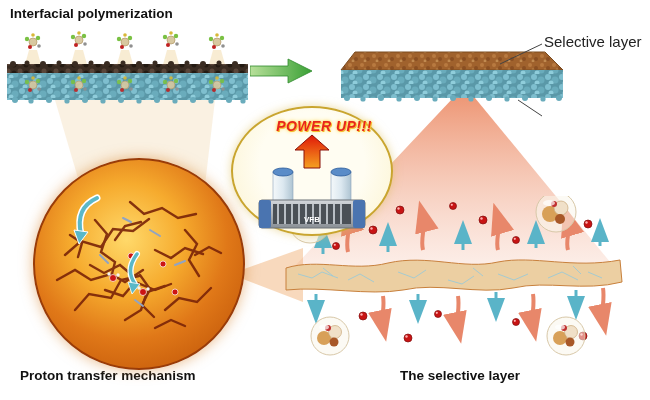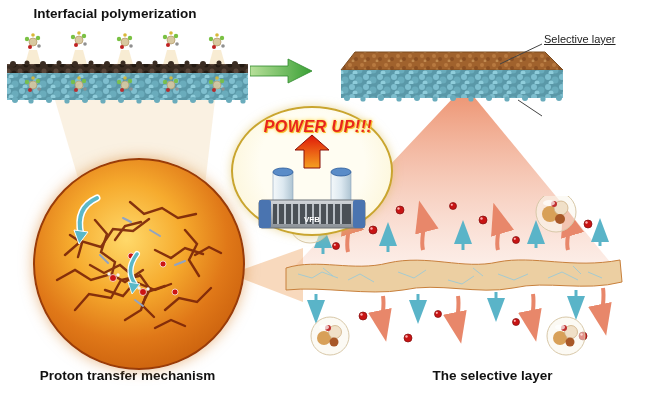--- a/index.html
+++ b/index.html
@@ -1,26 +1,26 @@
 <!DOCTYPE html>
 <html><head>
 <meta charset="utf-8">
 <style>
   html,body{margin:0;padding:0;background:#ffffff;}
   #fig{position:relative;width:650px;height:400px;background:#ffffff;overflow:hidden;
        font-family:"Liberation Sans",sans-serif;color:#1a1a1a;}
   .abs{position:absolute;}
-  .title{position:absolute;font-weight:bold;font-size:13.5px;text-align:center;color:#111;}
-  .anno{position:absolute;font-size:11px;color:#222;text-align:left;text-decoration:underline;}
+  .title{position:absolute;font-weight:bold;font-size:13.5px;color:#111;}
+  .anno{position:absolute;font-size:15px;color:#222;text-align:left;}
   .oval{position:absolute;left:231px;top:106px;width:158px;height:126px;border-radius:50%;
         border:2.5px solid #c9a52f;z-index:6;
         background:radial-gradient(circle at 50% 45%, #fffdf2 50%, #fdf7dd 78%, #f3e7b4 100%);
         box-shadow:0 0 10px rgba(220,190,90,.55);}
-  .power{position:absolute;left:6px;top:10px;width:100%;text-align:center;
-         font-size:16px;font-weight:800;font-style:italic;letter-spacing:.5px;color:#e8251c;
+  .power{position:absolute;left:12px;top:10px;width:100%;text-align:center;
+         font-size:14px;font-weight:800;font-style:italic;letter-spacing:.5px;color:#e8251c;
          text-shadow:0 0 2px #ffd84a,0 0 4px #ffd84a,1px 1px 0 #f0a818;}
   .mech{position:absolute;left:33px;top:158px;width:208px;height:208px;border-radius:50%;z-index:4;
         border:2px solid #9a3c08;box-shadow:0 0 14px rgba(215,130,40,.55);
         background:radial-gradient(circle at 44% 38%, #ffd96a 0%, #f6ab2e 32%, #e07818 58%, #c85e0c 82%, #ad4a06 100%);}
 </style>
 </head>
 <body>
 
 <div id="fig">
 

